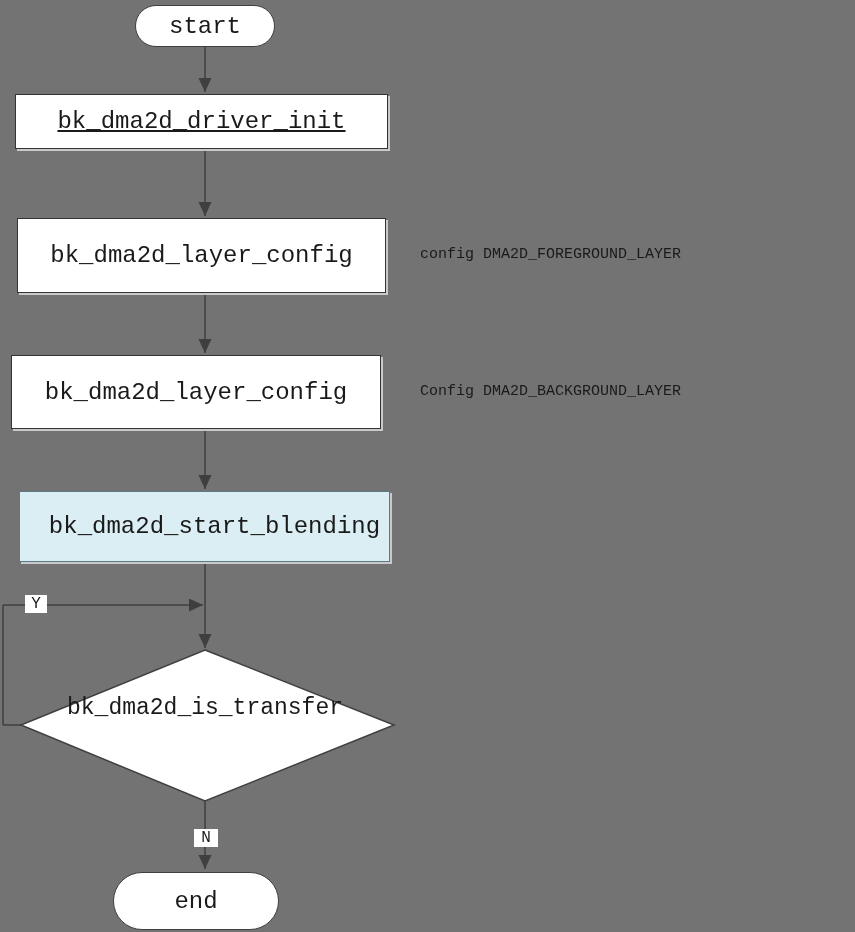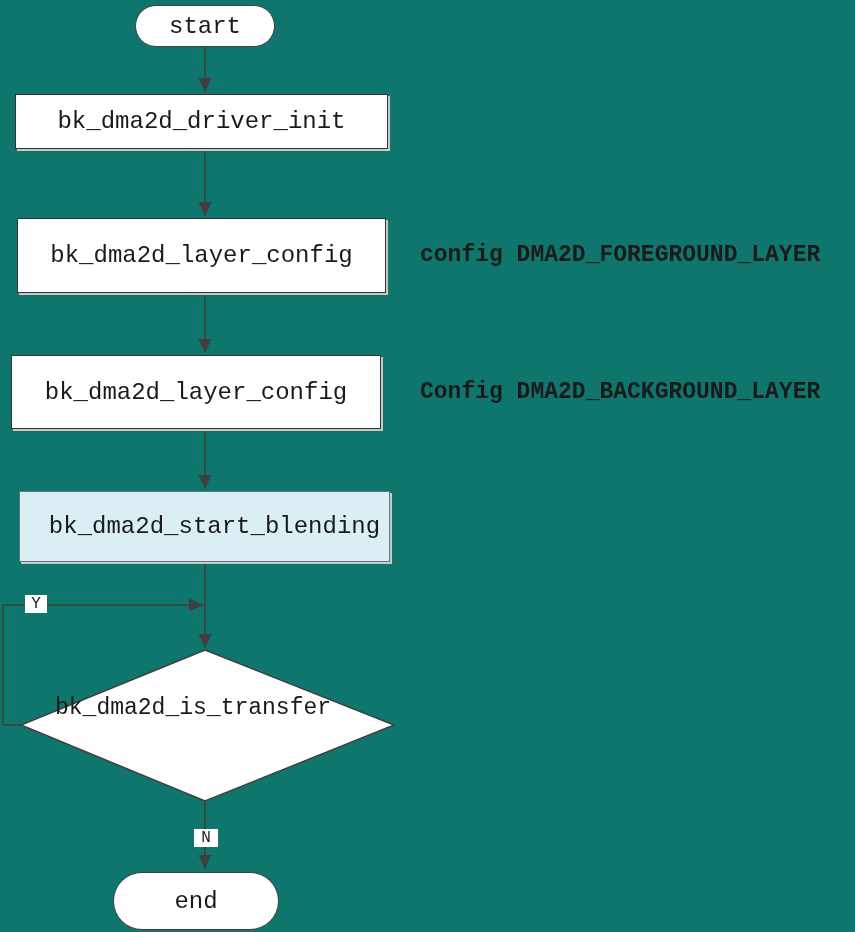--- a/index.html
+++ b/index.html
@@ -1,20 +1,20 @@
 <!DOCTYPE html>
 <html><head>
 <meta charset="utf-8">
 <style>
   html, body { margin: 0; padding: 0; background: #ffffff; }
   .canvas {
     position: relative;
     width: 855px;
     height: 932px;
-    background: #0f766e;
+    background: #737373;
     font-family: "Liberation Mono", "DejaVu Sans Mono", monospace;
     color: #1a1a1a;
     overflow: hidden;
   }
   svg.connectors { position: absolute; left: 0; top: 0; }
   .node {
     position: absolute;
     display: flex;
     align-items: center;
     justify-content: center;
@@ -33,30 +33,30 @@
   }
   .process.highlight {
     border-color: #5b7a88;
     padding-left: 20px;
   }
   .decision-text {
     position: absolute;
     left: 55px;
     top: 691px;
     width: 300px;
+    text-align: center;
     font-size: 23px;
     line-height: 34px;
   }
   .decision-text span { display: block; }
   .note {
     position: absolute;
-    font-size: 23px;
+    font-size: 15px;
     line-height: 30px;
     white-space: nowrap;
-    font-weight: bold;
   }
   .branch {
     position: absolute;
     font-size: 16px;
     line-height: 18px;
     text-align: center;
     background: #ffffff;
     padding: 0 2px;
   }
 </style>
@@ -86,21 +86,21 @@
       <line x1="3" y1="725" x2="22" y2="725"></line>
 
       <line x1="205" y1="801" x2="205" y2="869" marker-end="url(#arw)"></line>
     </g>
   </svg>
 
   <div class="node terminal" style="left:135px; top:5px; width:140px; height:42px;">
     <span>start</span>
   </div>
 
-  <div class="node process" style="left:15px; top:94px; width:373px; height:55px;">
+  <div class="node process" style="left:15px; top:94px; width:373px; height:55px;text-decoration:underline;">
     <span>bk_dma2d_driver_init</span>
   </div>
 
   <div class="node process" style="left:17px; top:218px; width:369px; height:75px;">
     <span>bk_dma2d_layer_config</span>
   </div>
   <div class="note" style="left:420px; top:240px;">config DMA2D_FOREGROUND_LAYER</div>
 
   <div class="node process" style="left:11px; top:355px; width:370px; height:74px;">
     <span>bk_dma2d_layer_config</span>

